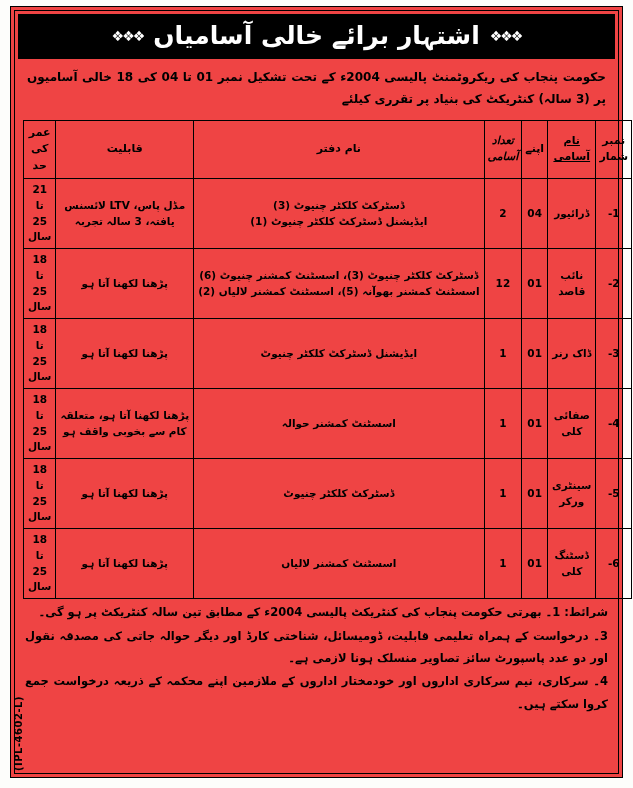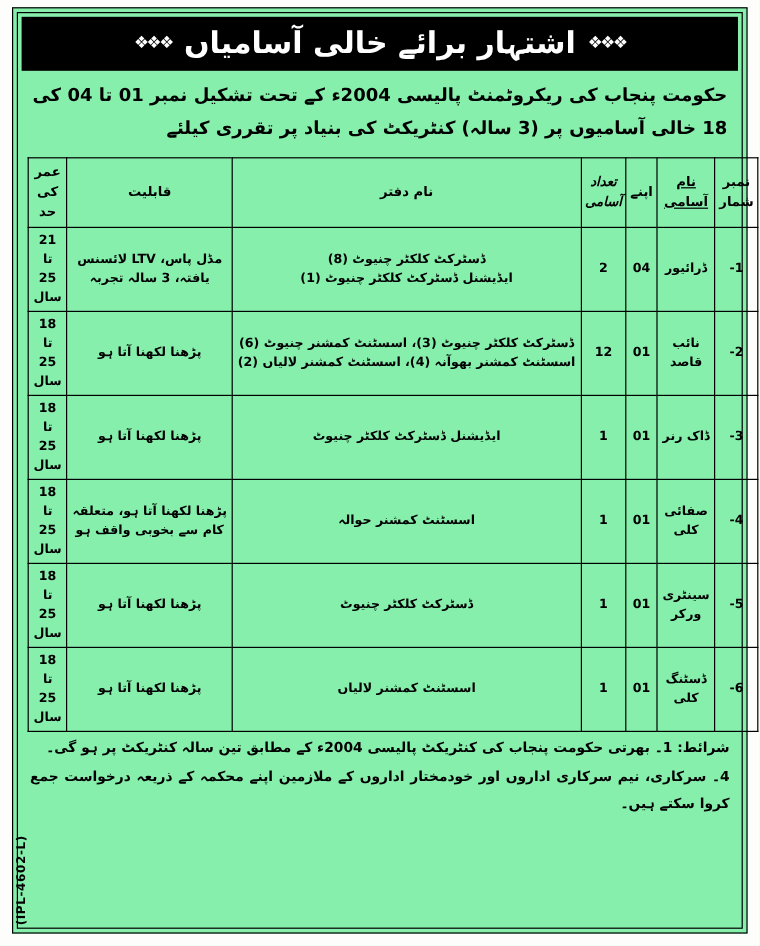--- a/index.html
+++ b/index.html
@@ -19,21 +19,21 @@
     overflow: hidden;
   }
   .sheet {
     position: absolute;
     left: 10px;
     top: 6px;
     width: 613px;
     height: 772px;
     border: 1px solid #000;
     box-sizing: border-box;
-    background: #86efac;
+    background: #ef4444;
   }
   .inner {
     position: absolute;
     left: 3px;
     top: 3px;
     right: 3px;
     bottom: 3px;
     border: 1px solid #000;
     box-sizing: border-box;
     padding: 4px 8px 4px 8px;
@@ -59,21 +59,21 @@
     font-size: 14px;
     vertical-align: middle;
     padding: 0 10px;
     letter-spacing: -2px;
   }
   
   .intro {
     direction: rtl;
     text-align: justify;
     text-align-last: right;
-    font-size: 15px;
+    font-size: 12px;
     line-height: 1.85;
     padding: 7px 4px 4px 4px;
     font-weight: bold;
     color: #000;
   }
   .intro p {
     margin: 0 0 3px 0;
   }
   
   table.jobs {
@@ -162,37 +162,37 @@
             <th class="col-age">عمر کی حد</th>
           </tr>
         </thead>
         <tbody>
           <tr>
             <td>1-</td>
             <td>ڈرائیور</td>
             <td>04</td>
             <td>2</td>
             <td class="cell-multiline">
-              <div>ڈسٹرکٹ کلکٹر چنیوٹ (8)</div>
+              <div>ڈسٹرکٹ کلکٹر چنیوٹ (3)</div>
               <div>ایڈیشنل ڈسٹرکٹ کلکٹر چنیوٹ (1)</div>
             </td>
             <td class="cell-multiline">
               <div>مڈل پاس، LTV لائسنس</div>
               <div>یافتہ، 3 سالہ تجربہ</div>
             </td>
             <td>21 تا 25 سال</td>
           </tr>
           <tr>
             <td>2-</td>
             <td>نائب قاصد</td>
             <td>01</td>
             <td>12</td>
             <td class="cell-multiline">
               <div>ڈسٹرکٹ کلکٹر چنیوٹ (3)، اسسٹنٹ کمشنر چنیوٹ (6)</div>
-              <div>اسسٹنٹ کمشنر بھوآنہ (4)، اسسٹنٹ کمشنر لالیاں (2)</div>
+              <div>اسسٹنٹ کمشنر بھوآنہ (5)، اسسٹنٹ کمشنر لالیاں (2)</div>
             </td>
             <td class="cell-multiline">
               <div>پڑھنا لکھنا آتا ہو</div>
             </td>
             <td>18 تا 25 سال</td>
           </tr>
           <tr>
             <td>3-</td>
             <td>ڈاک رنر</td>
             <td>01</td>
@@ -246,20 +246,21 @@
             <td>18 تا 25 سال</td>
           </tr>
         </tbody>
       </table>
 
       <div class="conds">
         <div class="cond">
           <span>شرائط:</span>
           <span>1۔ بھرتی حکومت پنجاب کی کنٹریکٹ پالیسی 2004ء کے مطابق تین سالہ کنٹریکٹ پر ہو گی۔</span>
         </div>
+        <div class="cond">3۔ درخواست کے ہمراہ تعلیمی قابلیت، ڈومیسائل، شناختی کارڈ اور دیگر حوالہ جاتی کی مصدقہ نقول اور دو عدد پاسپورٹ سائز تصاویر منسلک ہونا لازمی ہے۔</div>
         <div class="cond">4۔ سرکاری، نیم سرکاری اداروں اور خودمختار اداروں کے ملازمین اپنے محکمہ کے ذریعہ درخواست جمع کروا سکتے ہیں۔</div>
 
       </div>
 
       <div class="ref-wrap">
         <div class="ref">(IPL-4602-L)</div>
       </div>
 
     </div>
   </div>

